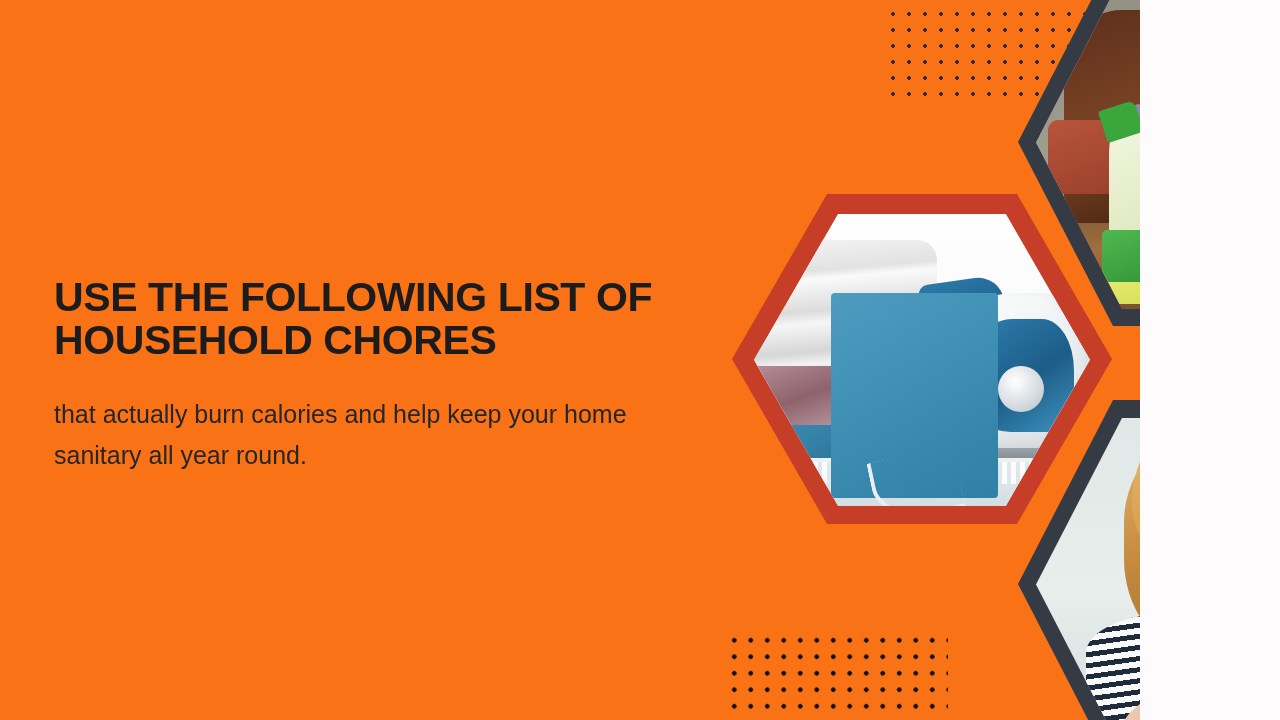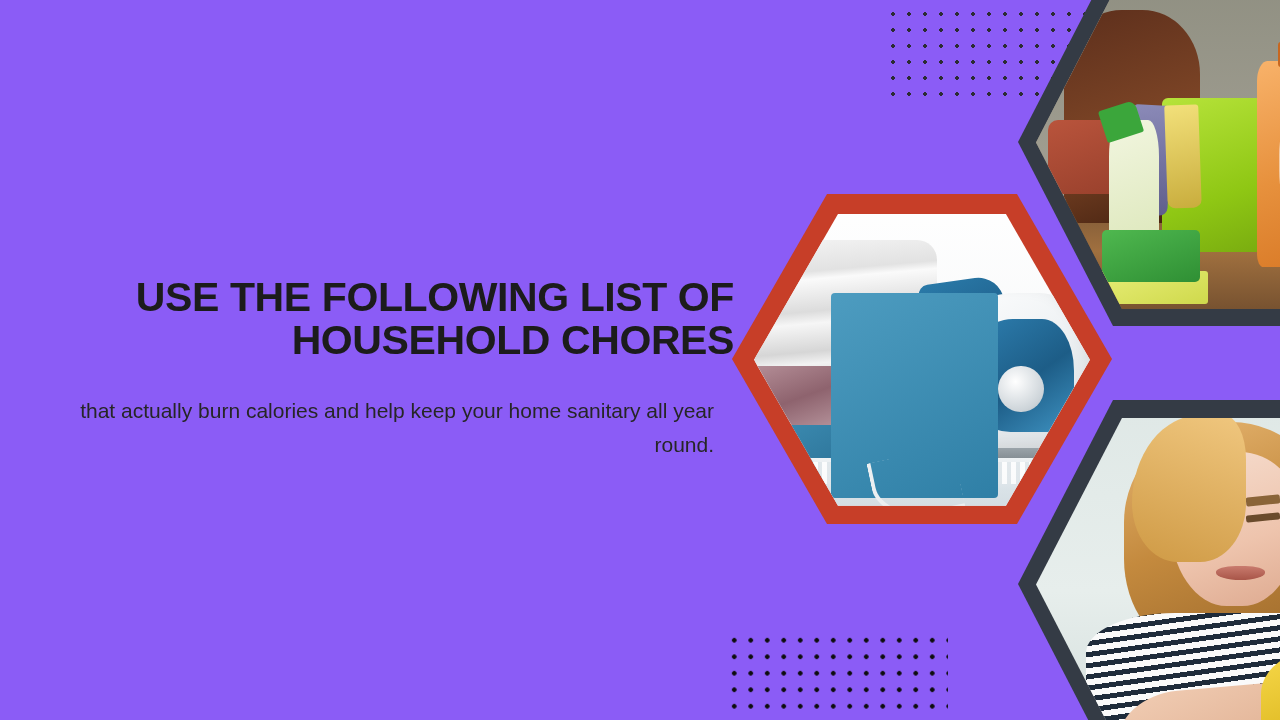--- a/index.html
+++ b/index.html
@@ -9,25 +9,24 @@
   body {
     width: 1280px;
     height: 720px;
     overflow: hidden;
     background: #fdfbfb;
     font-family: "Liberation Sans", sans-serif;
   }
 
   #slide {
     position: relative;
-    width: 1280px;
+    width: 1140px;
     height: 720px;
-    background: #8b5cf6;
+    background: #f97316;
     overflow: hidden;
-    text-align: right;
   }
 
   
   .text-block {
     position: absolute;
     left: 54px;
     top: 276px;
     width: 680px;
   }
 
@@ -41,21 +40,21 @@
     color: #1c1c1c;
     text-transform: uppercase;
     white-space: pre-line;
   }
 
   .subline {
     margin: 0;
     margin-top: 32px;
     font-family: "Liberation Sans", sans-serif;
     font-weight: 400;
-    font-size: 21px;
+    font-size: 25px;
     line-height: 1.62;
     color: #262626;
     max-width: 660px;
   }
 
   
   .dot-grid {
     position: absolute;
     background-repeat: repeat;
   }

